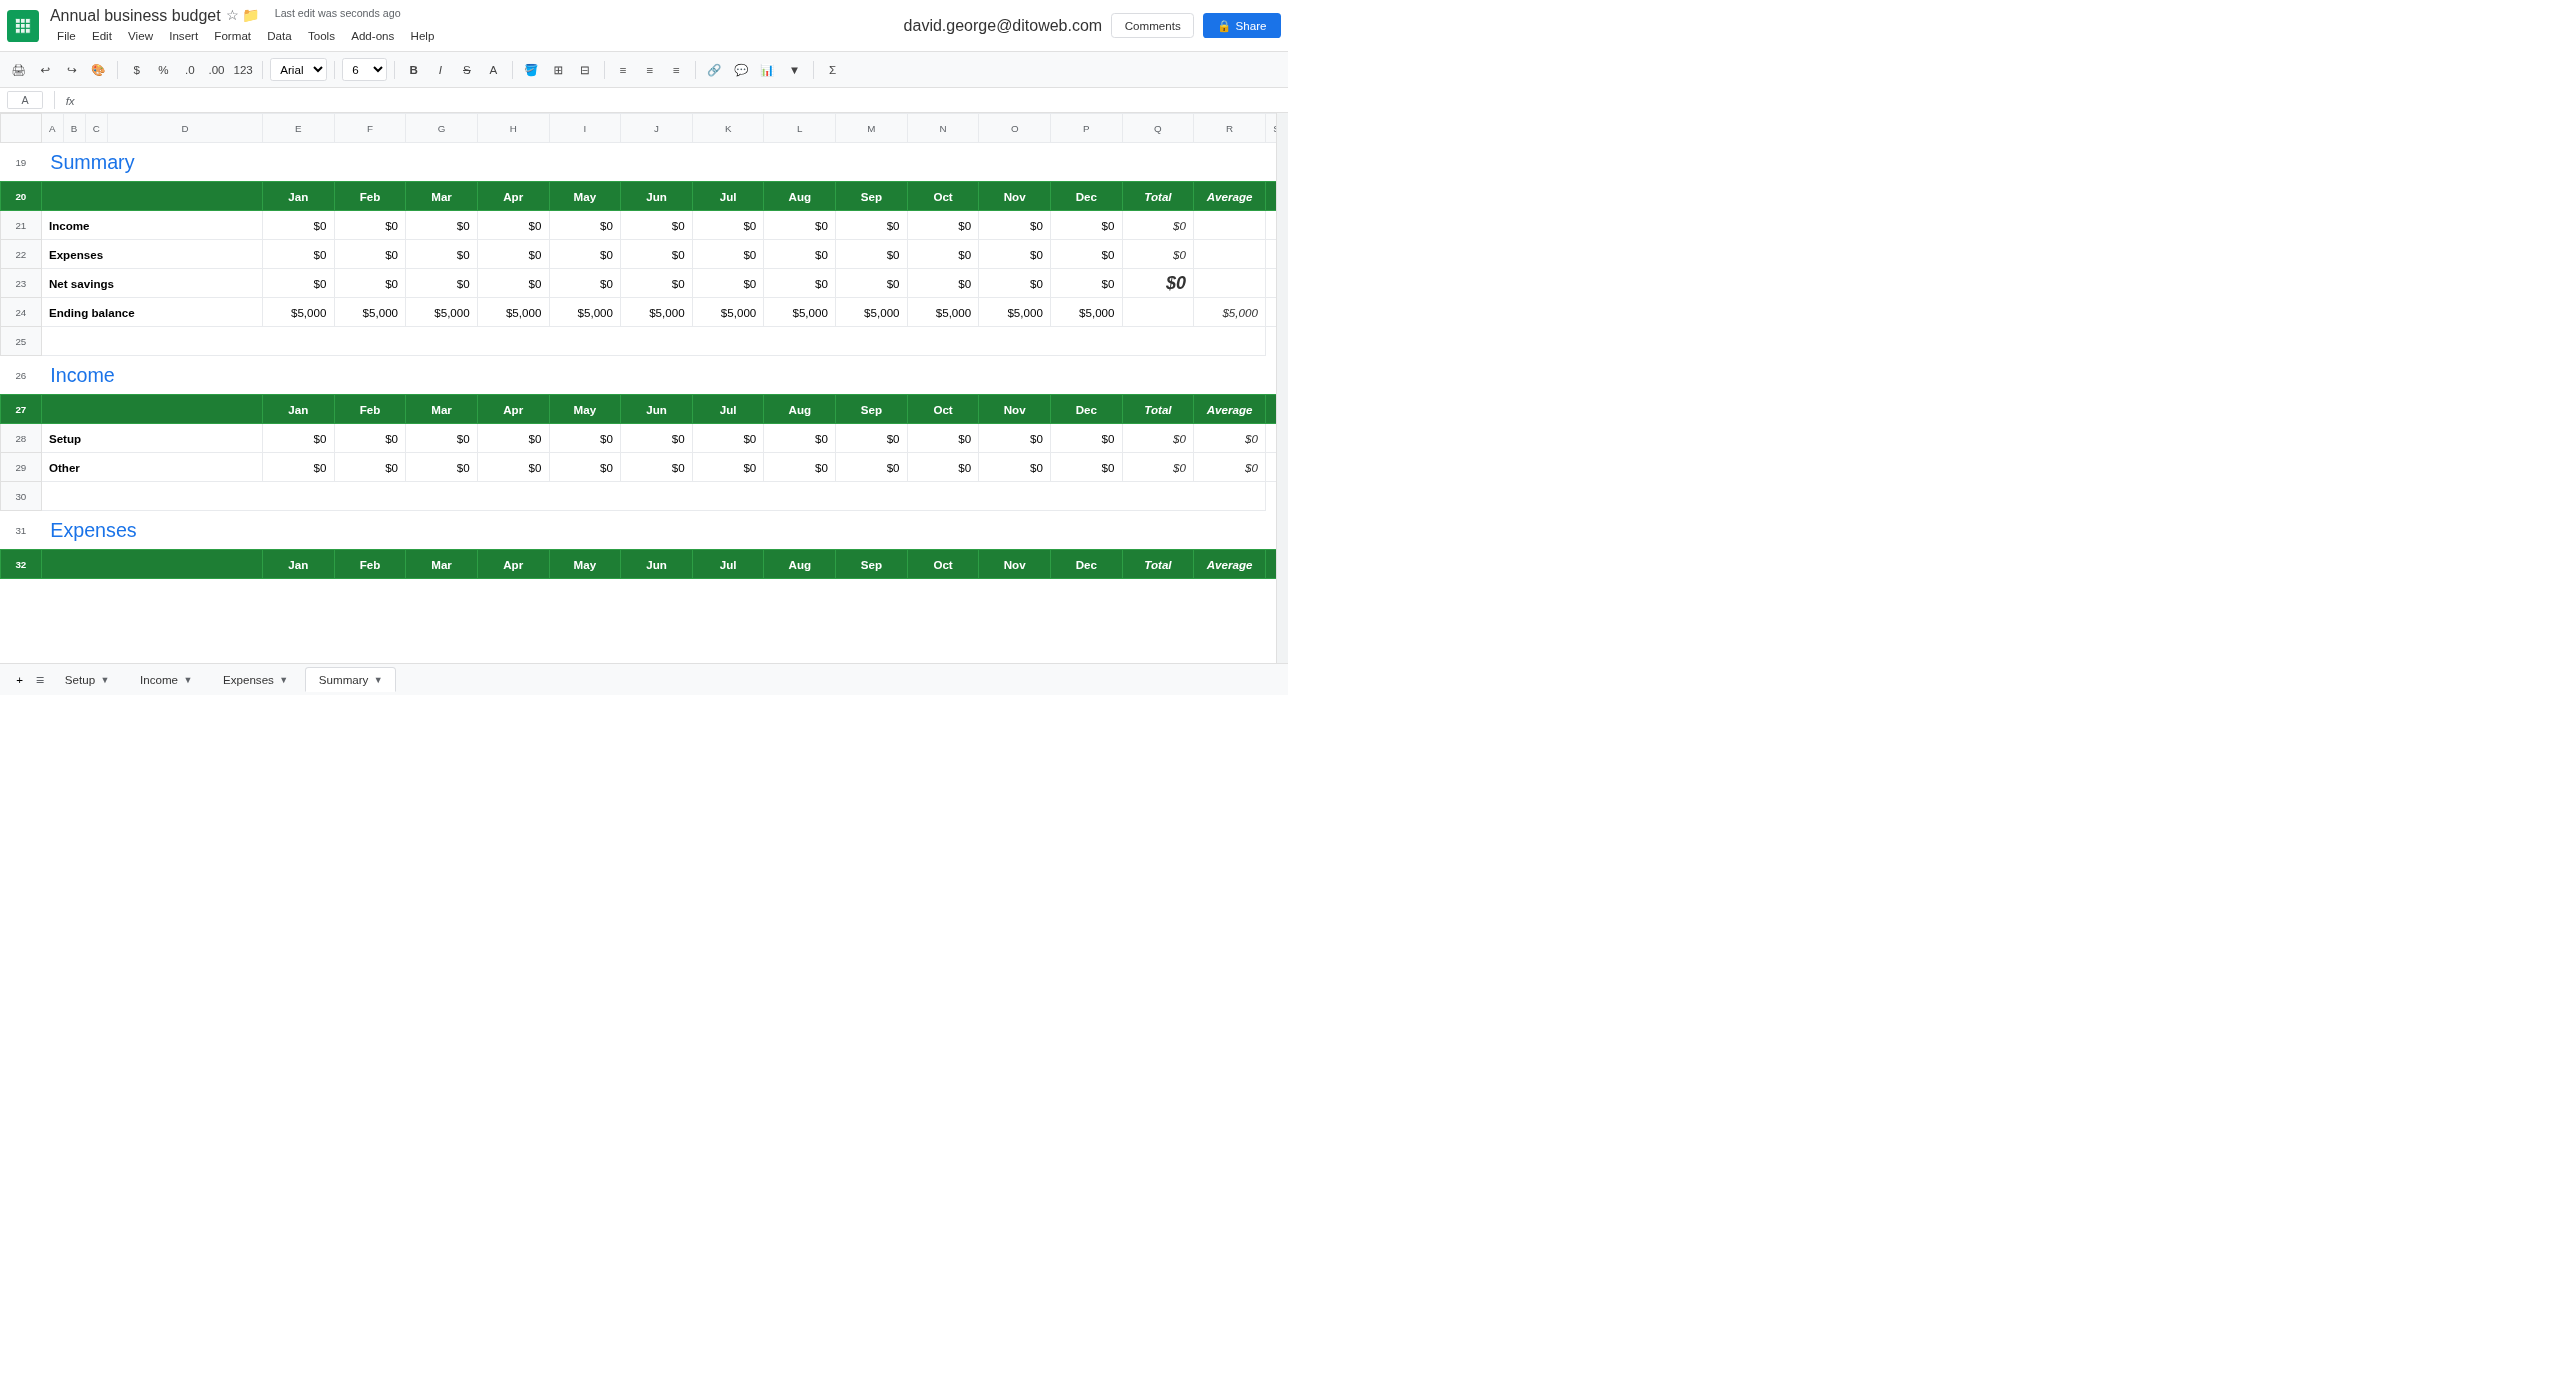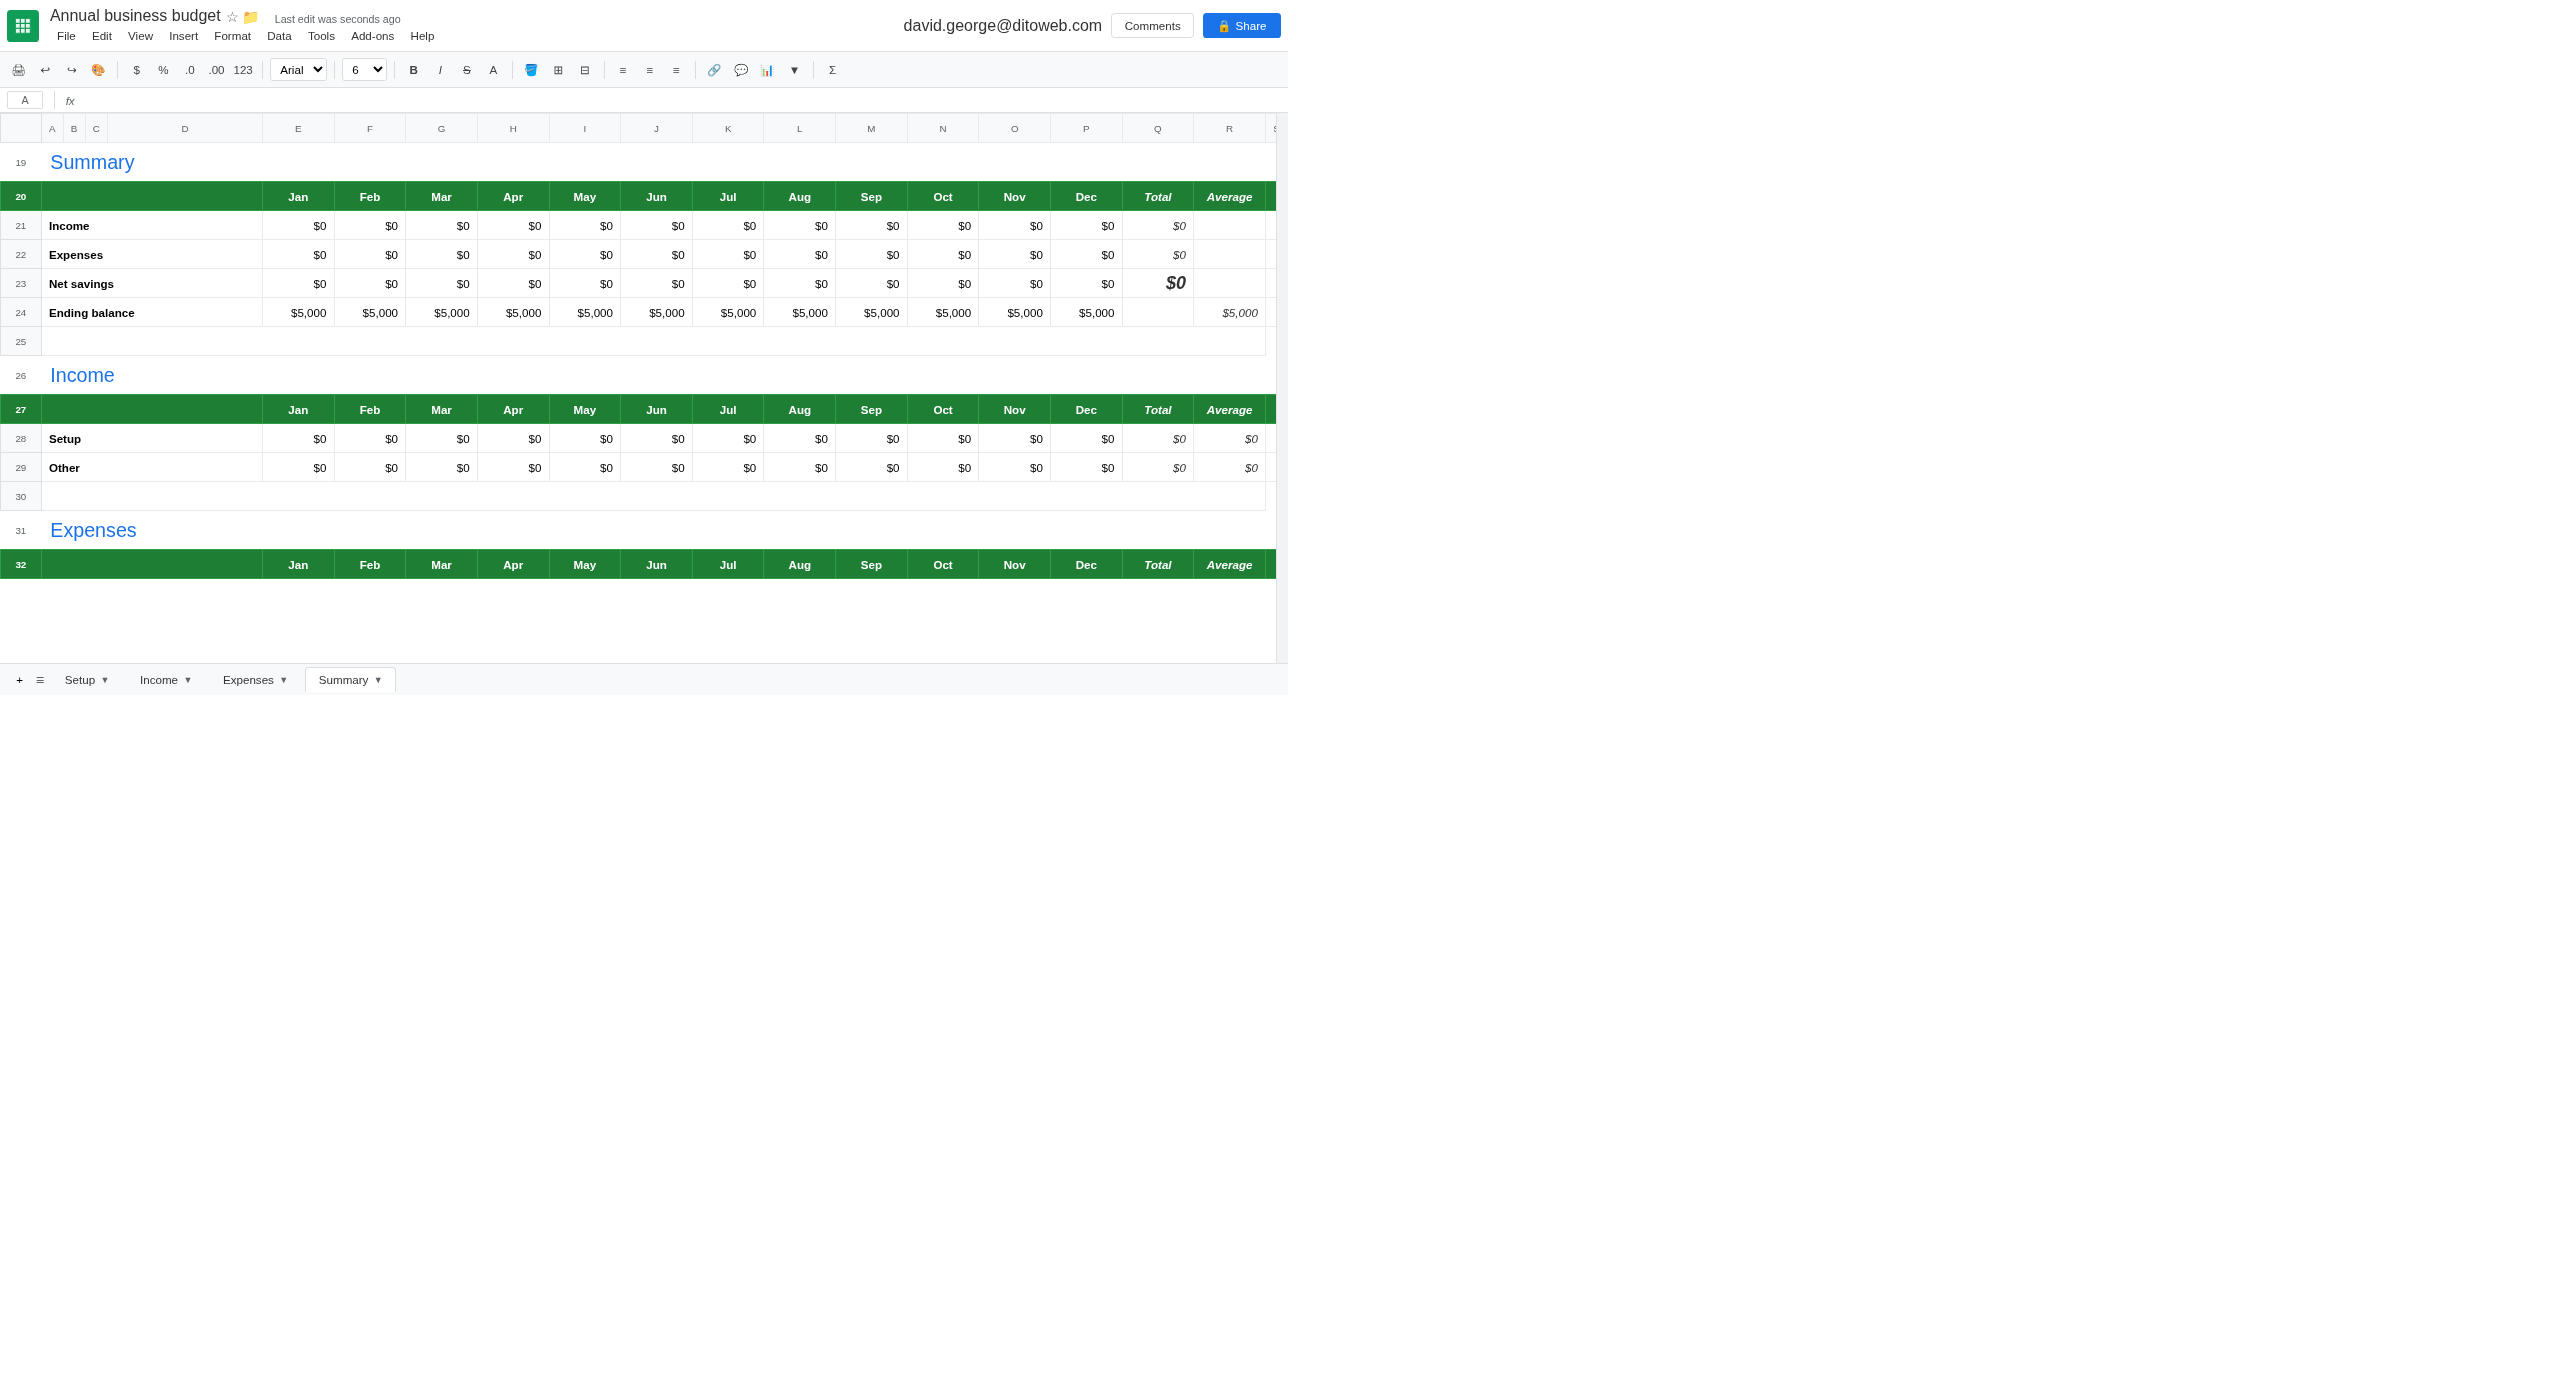--- a/index.html
+++ b/index.html
@@ -17,21 +17,21 @@
     #app-logo {
       width: 32px; height: 32px;
       background: #0f9d58;
       border-radius: 3.6px;
       display: flex; align-items: center; justify-content: center;
       margin-right: 10.7px;
       flex-shrink: 0;
     }
     #app-logo svg { width: 19.7px; height: 19.7px; }
     #doc-title-area { flex: 1; }
-    #doc-title-row { display: flex; align-items: flex-end; gap: 5.4px; }
+    #doc-title-row { display: flex; align-items: flex-start; gap: 5.4px; }
     #doc-title { font-size: 16px; color: #333; }
     #title-icons { display: flex; gap: 3.6px; align-items: center; }
     #title-icons span { font-size: 14.3px; color: #5f6368; cursor: pointer; }
     #menu-bar { display: flex; gap: 1.8px; margin-top: 1.8px; }
     #menu-bar span { font-size: 11.6px; color: #333; padding: 1.8px 7.2px; cursor: pointer; border-radius: 2.7px; }
     #last-edit { font-size: 10.7px; color: #5f6368; margin-left: 9px; }
     #top-right { display: flex; align-items: center; gap: 9px; }
     #user-email { font-size: 16px; color: #333; padding-left: 25px; }
     #comments-btn {
       padding: 5.4px 12.5px; border: 0.9px solid #dadce0; border-radius: 3.6px;

